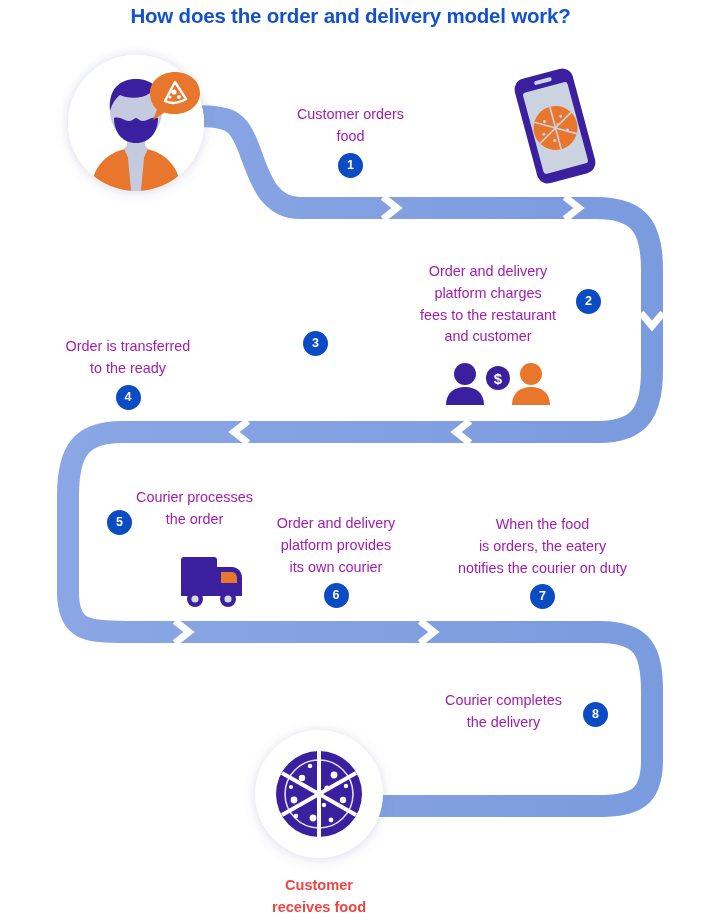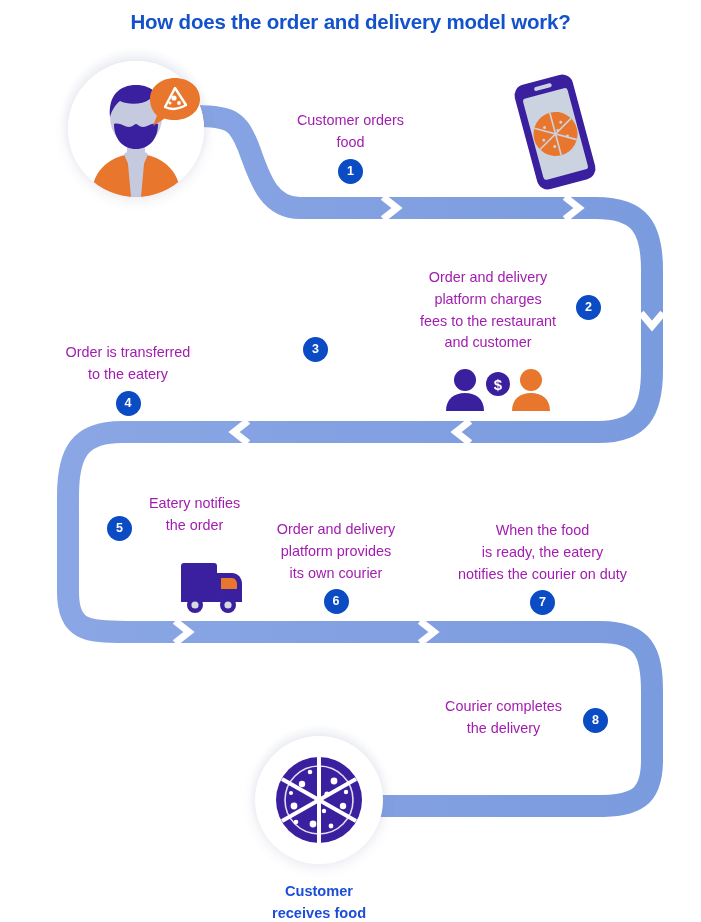--- a/index.html
+++ b/index.html
@@ -26,21 +26,20 @@
     width: 701px;
     height: 922px;
   }
   .layer {
     position: absolute;
     left: 0;
     top: 0;
     width: 701px;
     height: 660px;
     pointer-events: none;
-    margin-top: 6px;
   }
   .layer > * { pointer-events: auto; }
 
   
   #title {
     position: absolute;
     left: 0;
     top: 2px;
     width: 701px;
     text-align: center;
@@ -84,21 +83,21 @@
   
   #caption {
     position: absolute;
     left: 238px;
     top: 874px;
     width: 162px;
     text-align: center;
     font-size: 14.6px;
     font-weight: bold;
     line-height: 22px;
-    color: #1d4ed8;
+    color: #ef4444;
     white-space: pre-line;
   }
 
   
   .art { position: absolute; }
 
   .round-badge-bg {
     position: absolute;
     border-radius: 50%;
     background: #ffffff;
@@ -299,40 +298,40 @@
 and customer</div>
     </div>
     <div class="badge badge-inline" style="left:576px; top:289px;">2</div>
 
     <div class="step" style="left:237px; top:326px; width:157px;">
       <div class="badge badge-below">3</div>
     </div>
 
     <div class="step" style="left:44px; top:336px; width:168px;">
       <div class="step-text">Order is transferred
-to the eatery</div>
+to the ready</div>
       <div class="badge badge-below">4</div>
     </div>
 
     <div class="step" style="left:126px; top:487px; width:137px;">
-      <div class="step-text">Eatery notifies
+      <div class="step-text">Courier processes
 the order</div>
     </div>
     <div class="badge badge-inline" style="left:107px; top:510px;">5</div>
 
     <div class="step" style="left:256px; top:513px; width:160px;">
       <div class="step-text">Order and delivery
 platform provides
 its own courier</div>
       <div class="badge badge-below">6</div>
     </div>
 
     <div class="step" style="left:435px; top:514px; width:215px;">
       <div class="step-text">When the food
-is ready, the eatery
+is orders, the eatery
 notifies the courier on duty</div>
       <div class="badge badge-below">7</div>
     </div>
 
     <div class="step" style="left:425px; top:690px; width:157px;">
       <div class="step-text">Courier completes
 the delivery</div>
     </div>
     <div class="badge badge-inline" style="left:583px; top:702px;">8</div>
 

